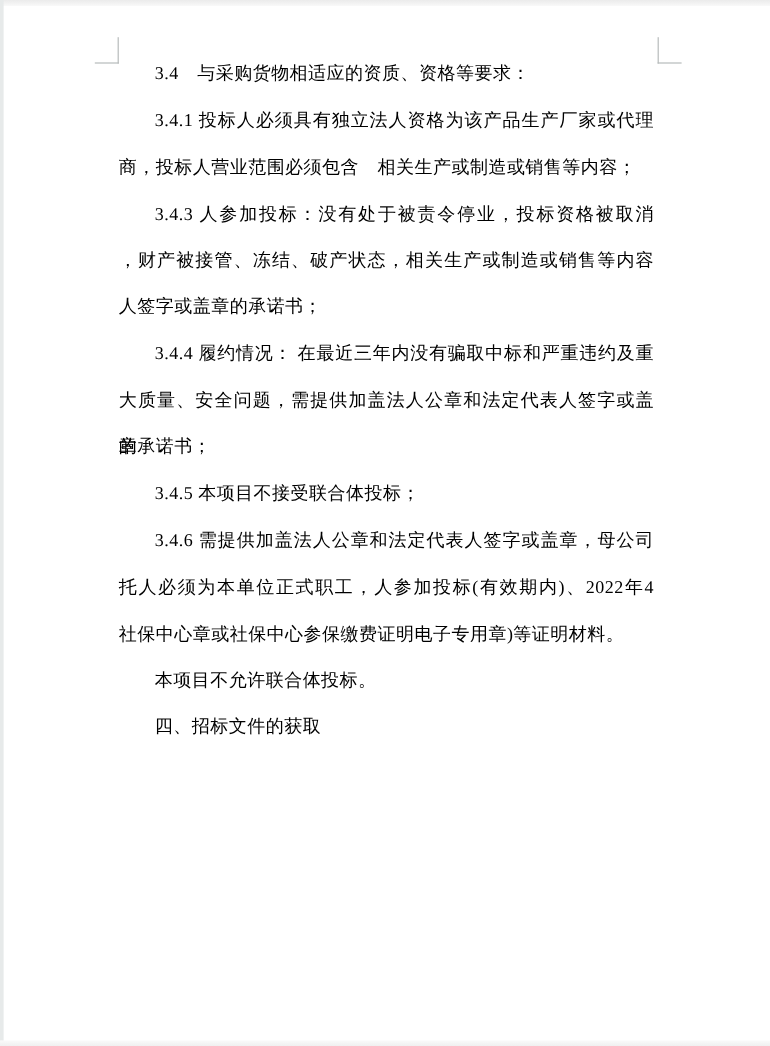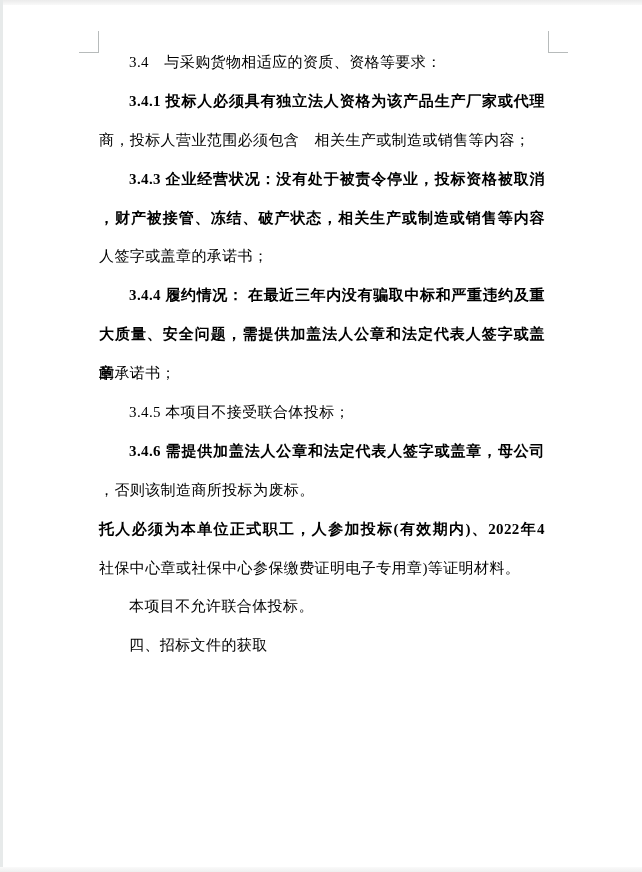--- a/index.html
+++ b/index.html
@@ -21,46 +21,44 @@
   }
   .line{
     height:38.9px;line-height:38.9px;font-size:15px;
     letter-spacing:0.4px;white-space:pre-wrap;
     text-align:left;
   }
   .line.j{
     white-space:normal;
     text-align:justify;
     text-align-last:justify;
-    font-weight:bold;
   }
   .line.ind{padding-left:30px}
 </style>
 </head>
 <body style="background: rgb(255, 255, 255);">
 
 <div class="strip-top" style="background: linear-gradient(rgb(235, 235, 235), rgb(249, 249, 249));"></div>
 <div class="strip-left" style="background: rgb(231, 234, 234);"></div>
 <div class="strip-bottom" style="background: linear-gradient(0deg, rgb(239, 239, 239), rgb(250, 250, 250));"></div>
 
 <div class="mark mark-left-v" style="background: rgb(183, 187, 187);"></div>
 <div class="mark mark-left-h" style="background: rgb(183, 187, 187);"></div>
 <div class="mark mark-right-v" style="background: rgb(183, 187, 187);"></div>
 <div class="mark mark-right-h" style="background: rgb(183, 187, 187);"></div>
 
 <div class="text-col" style="color: rgb(0, 0, 0);">
     <div class="line ind">3.4　与采购货物相适应的资质、资格等要求：</div>
     <div class="line j ind">3.4.1 投标人必须具有独立法人资格为该产品生产厂家或代理</div>
     <div class="line">商，投标人营业范围必须包含　相关生产或制造或销售等内容；</div>
-    <div class="line j ind">3.4.3 企业经营状况：没有处于被责令停业，投标资格被取消</div>
+    <div class="line j ind">3.4.3 人参加投标：没有处于被责令停业，投标资格被取消</div>
     <div class="line j">，财产被接管、冻结、破产状态，相关生产或制造或销售等内容</div>
     <div class="line">人签字或盖章的承诺书；</div>
     <div class="line j ind">3.4.4 履约情况： 在最近三年内没有骗取中标和严重违约及重</div>
     <div class="line j">大质量、安全问题，需提供加盖法人公章和法定代表人签字或盖章</div>
     <div class="line">的承诺书；</div>
     <div class="line ind">3.4.5 本项目不接受联合体投标；</div>
     <div class="line j ind">3.4.6 需提供加盖法人公章和法定代表人签字或盖章，母公司</div>
-    <div class="line">，否则该制造商所投标为废标。</div>
     <div class="line j">托人必须为本单位正式职工，人参加投标(有效期内)、2022年4</div>
     <div class="line">社保中心章或社保中心参保缴费证明电子专用章)等证明材料。</div>
     <div class="line ind">本项目不允许联合体投标。</div>
     <div class="line ind">四、招标文件的获取</div>
   </div>
 
 </body></html>

